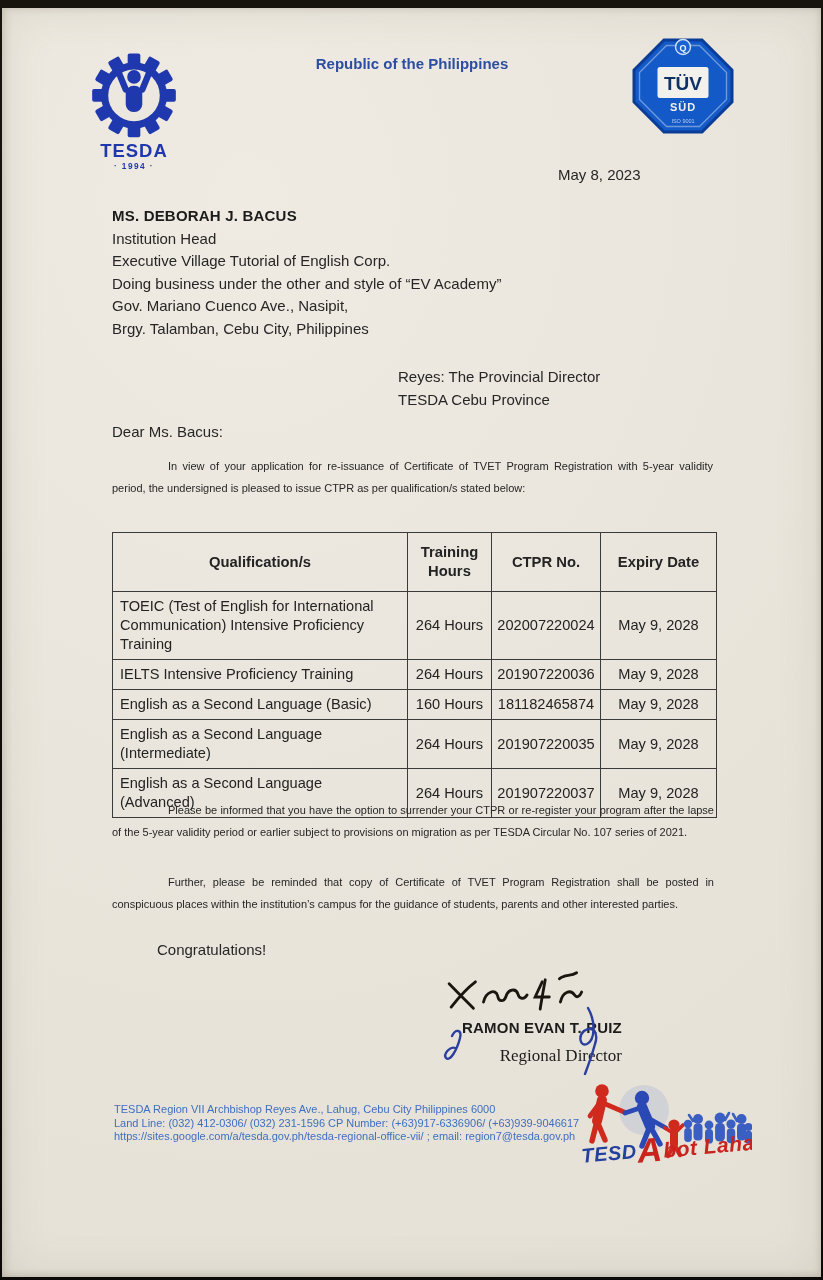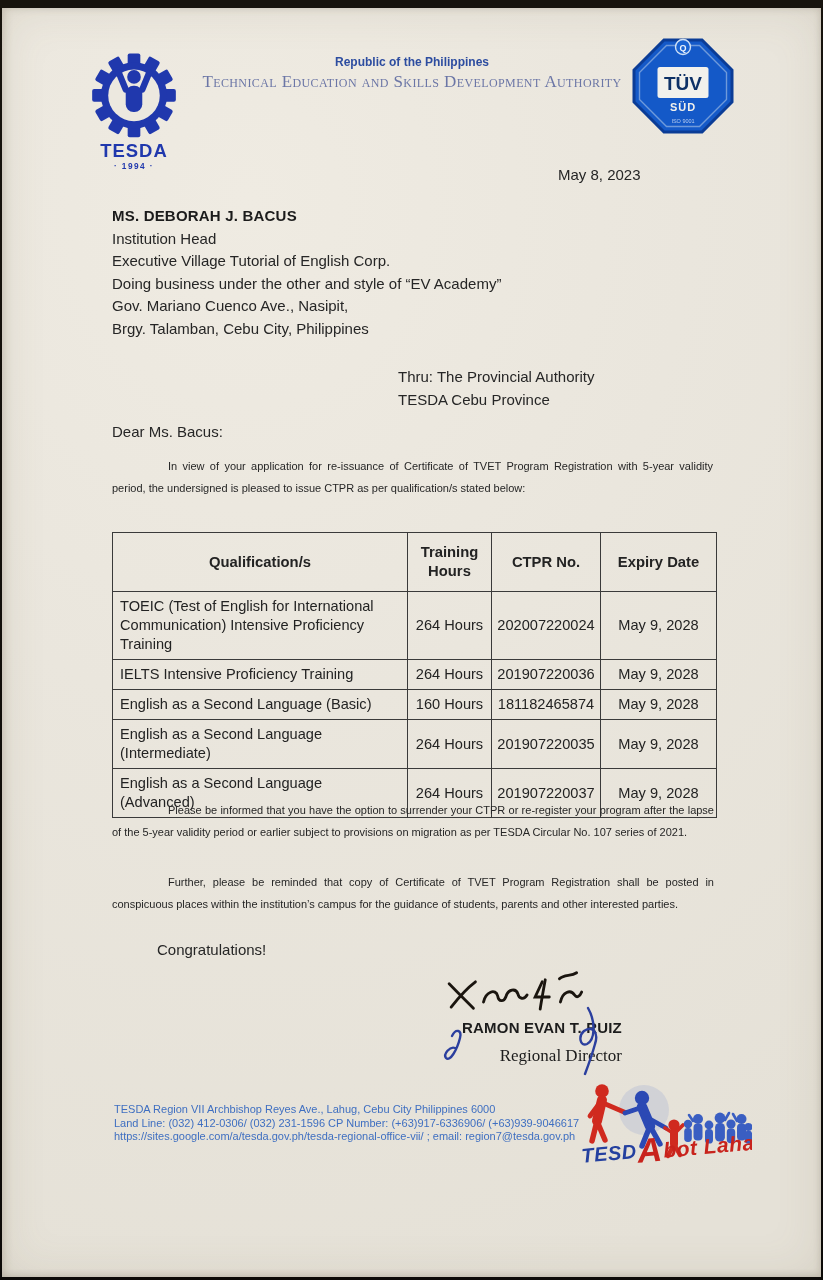--- a/index.html
+++ b/index.html
@@ -13,21 +13,21 @@
   .paper {
     position:absolute; left:2px; right:2px; top:8px; bottom:3px;
     background:radial-gradient(120% 90% at 30% 15%, #efebe2 0%, #eae6dd 45%, #e5e1d7 100%);
     box-shadow: inset 0 0 46px rgba(118,100,70,.13), inset 3px 0 8px rgba(80,70,50,.16), inset -2px -2px 6px rgba(80,70,50,.10);
   }
   .abs { position:absolute; }
 
   
   .tesda-logo { left:78px; top:36px; width:108px; height:124px; }
   .head-text { left:185px; top:47px; width:450px; text-align:center; }
-  .republic { font-size:12px; font-weight:bold; color:#2d4da0; }
+  .republic { font-size:15px; font-weight:bold; color:#2d4da0; }
   .authority { font-family:"Liberation Serif","DejaVu Serif",serif; font-variant:small-caps;
                font-size:17px; color:#6b76a6; margin-top:3px; letter-spacing:.4px; }
   .iso { font-size:12.5px; font-weight:bold; color:#2d4da0; margin-top:6px; }
   .tuv-logo { left:628px; top:28px; width:106px; height:100px; }
 
   .date-line { left:556px; top:158px; font-size:15px; color:#262626; }
 
   .recipient { left:110px; top:197px; font-size:15px; line-height:22.5px; color:#262626; }
   .recipient .rname { font-weight:bold; color:#1b1b1b; letter-spacing:.2px; }
 
@@ -88,21 +88,20 @@
           <path d="M64,46 L71,29" stroke="#2038ad" stroke-width="6.5" stroke-linecap="round" fill="none"></path>
           <rect x="47" y="42" width="17" height="27" rx="8" fill="#2038ad"></rect>
         </g>
         <text x="55.5" y="115" text-anchor="middle" font-size="19" font-weight="bold" fill="#2038ad" letter-spacing="1">TESDA</text>
         <text x="55.5" y="128" text-anchor="middle" font-size="8.5" font-weight="bold" fill="#2038ad" letter-spacing="1.5">· 1994 ·</text>
       </svg>
     </div>
 
     <div class="abs head-text">
       <div class="republic">Republic of the Philippines</div>
-      <div class="authority">Technical Education and Skills Development Authority</div>
     </div>
 
     <div class="abs tuv-logo">
       <svg viewBox="0 0 106 100" width="106" height="100">
         <polygon points="34,4 72,4 102,34 102,66 72,96 34,96 4,66 4,34" fill="#1459c8" stroke="#0b3c96" stroke-width="3"></polygon>
         <polygon points="36.5,9.5 69.5,9.5 96.5,36.5 96.5,63.5 69.5,90.5 36.5,90.5 9.5,63.5 9.5,36.5" fill="none" stroke="#6f9ada" stroke-width="1.4"></polygon>
         <circle cx="53" cy="11" r="7.5" fill="#1a63d2" stroke="#cfe0f5" stroke-width="1.4"></circle>
         <text x="53" y="14.5" text-anchor="middle" font-size="9" font-weight="bold" fill="#eef4fd">Q</text>
         <rect x="27.5" y="31" width="51" height="31" rx="2.5" fill="#f2f1ec"></rect>
         <text x="53" y="54" text-anchor="middle" font-size="19" font-weight="bold" fill="#0e3166">TÜV</text>
@@ -116,21 +115,21 @@
     <div class="abs recipient">
       <div class="rname">MS. DEBORAH J. BACUS</div>
       <div>Institution Head</div>
       <div>Executive Village Tutorial of English Corp.</div>
       <div>Doing business under the other and style of “EV Academy”</div>
       <div>Gov. Mariano Cuenco Ave., Nasipit,</div>
       <div>Brgy. Talamban, Cebu City, Philippines</div>
     </div>
 
     <div class="abs thru">
-      <div>Thru: The Provincial Authority</div>
+      <div>Reyes: The Provincial Director</div>
       <div>TESDA Cebu Province</div>
     </div>
 
     <div class="abs salutation">Dear Ms. Bacus:</div>
 
     <p class="para p1">In view of your application for re-issuance of Certificate of TVET Program Registration with 5-year validity period, the undersigned is pleased to issue CTPR as per qualification/s stated below:</p>
 
     <table class="doc-table">
       <colgroup>
           <col style="width:295px">

